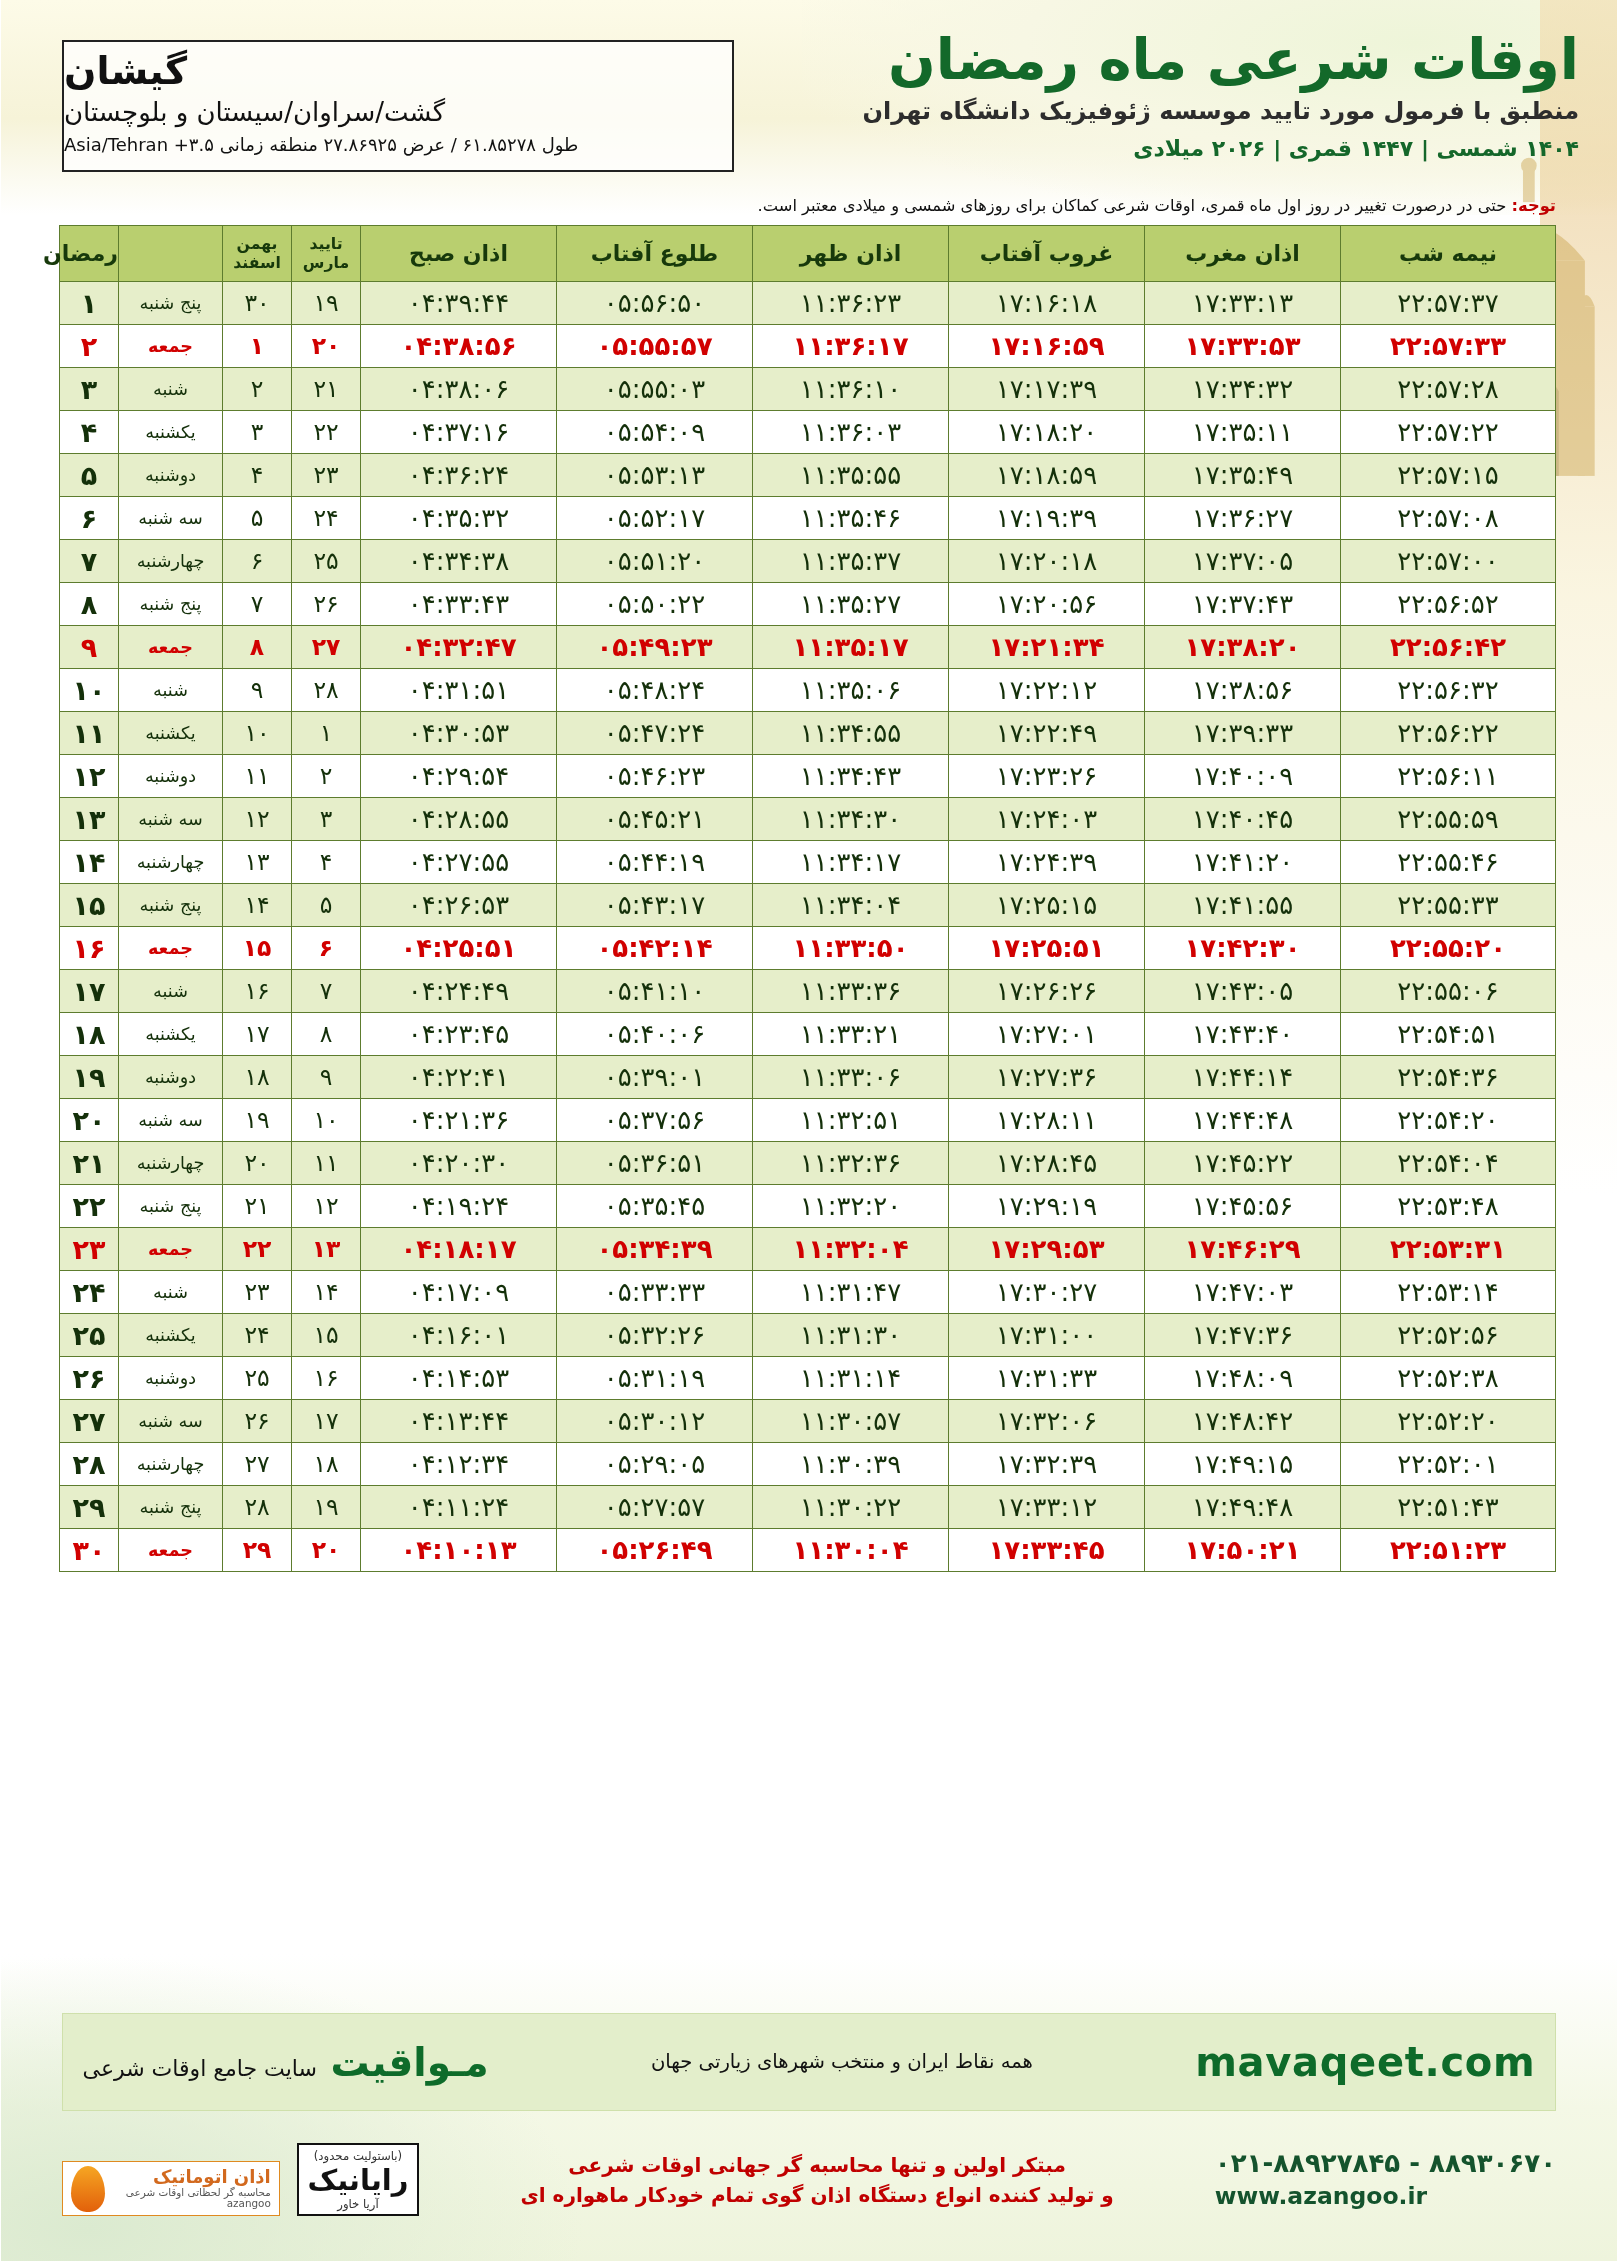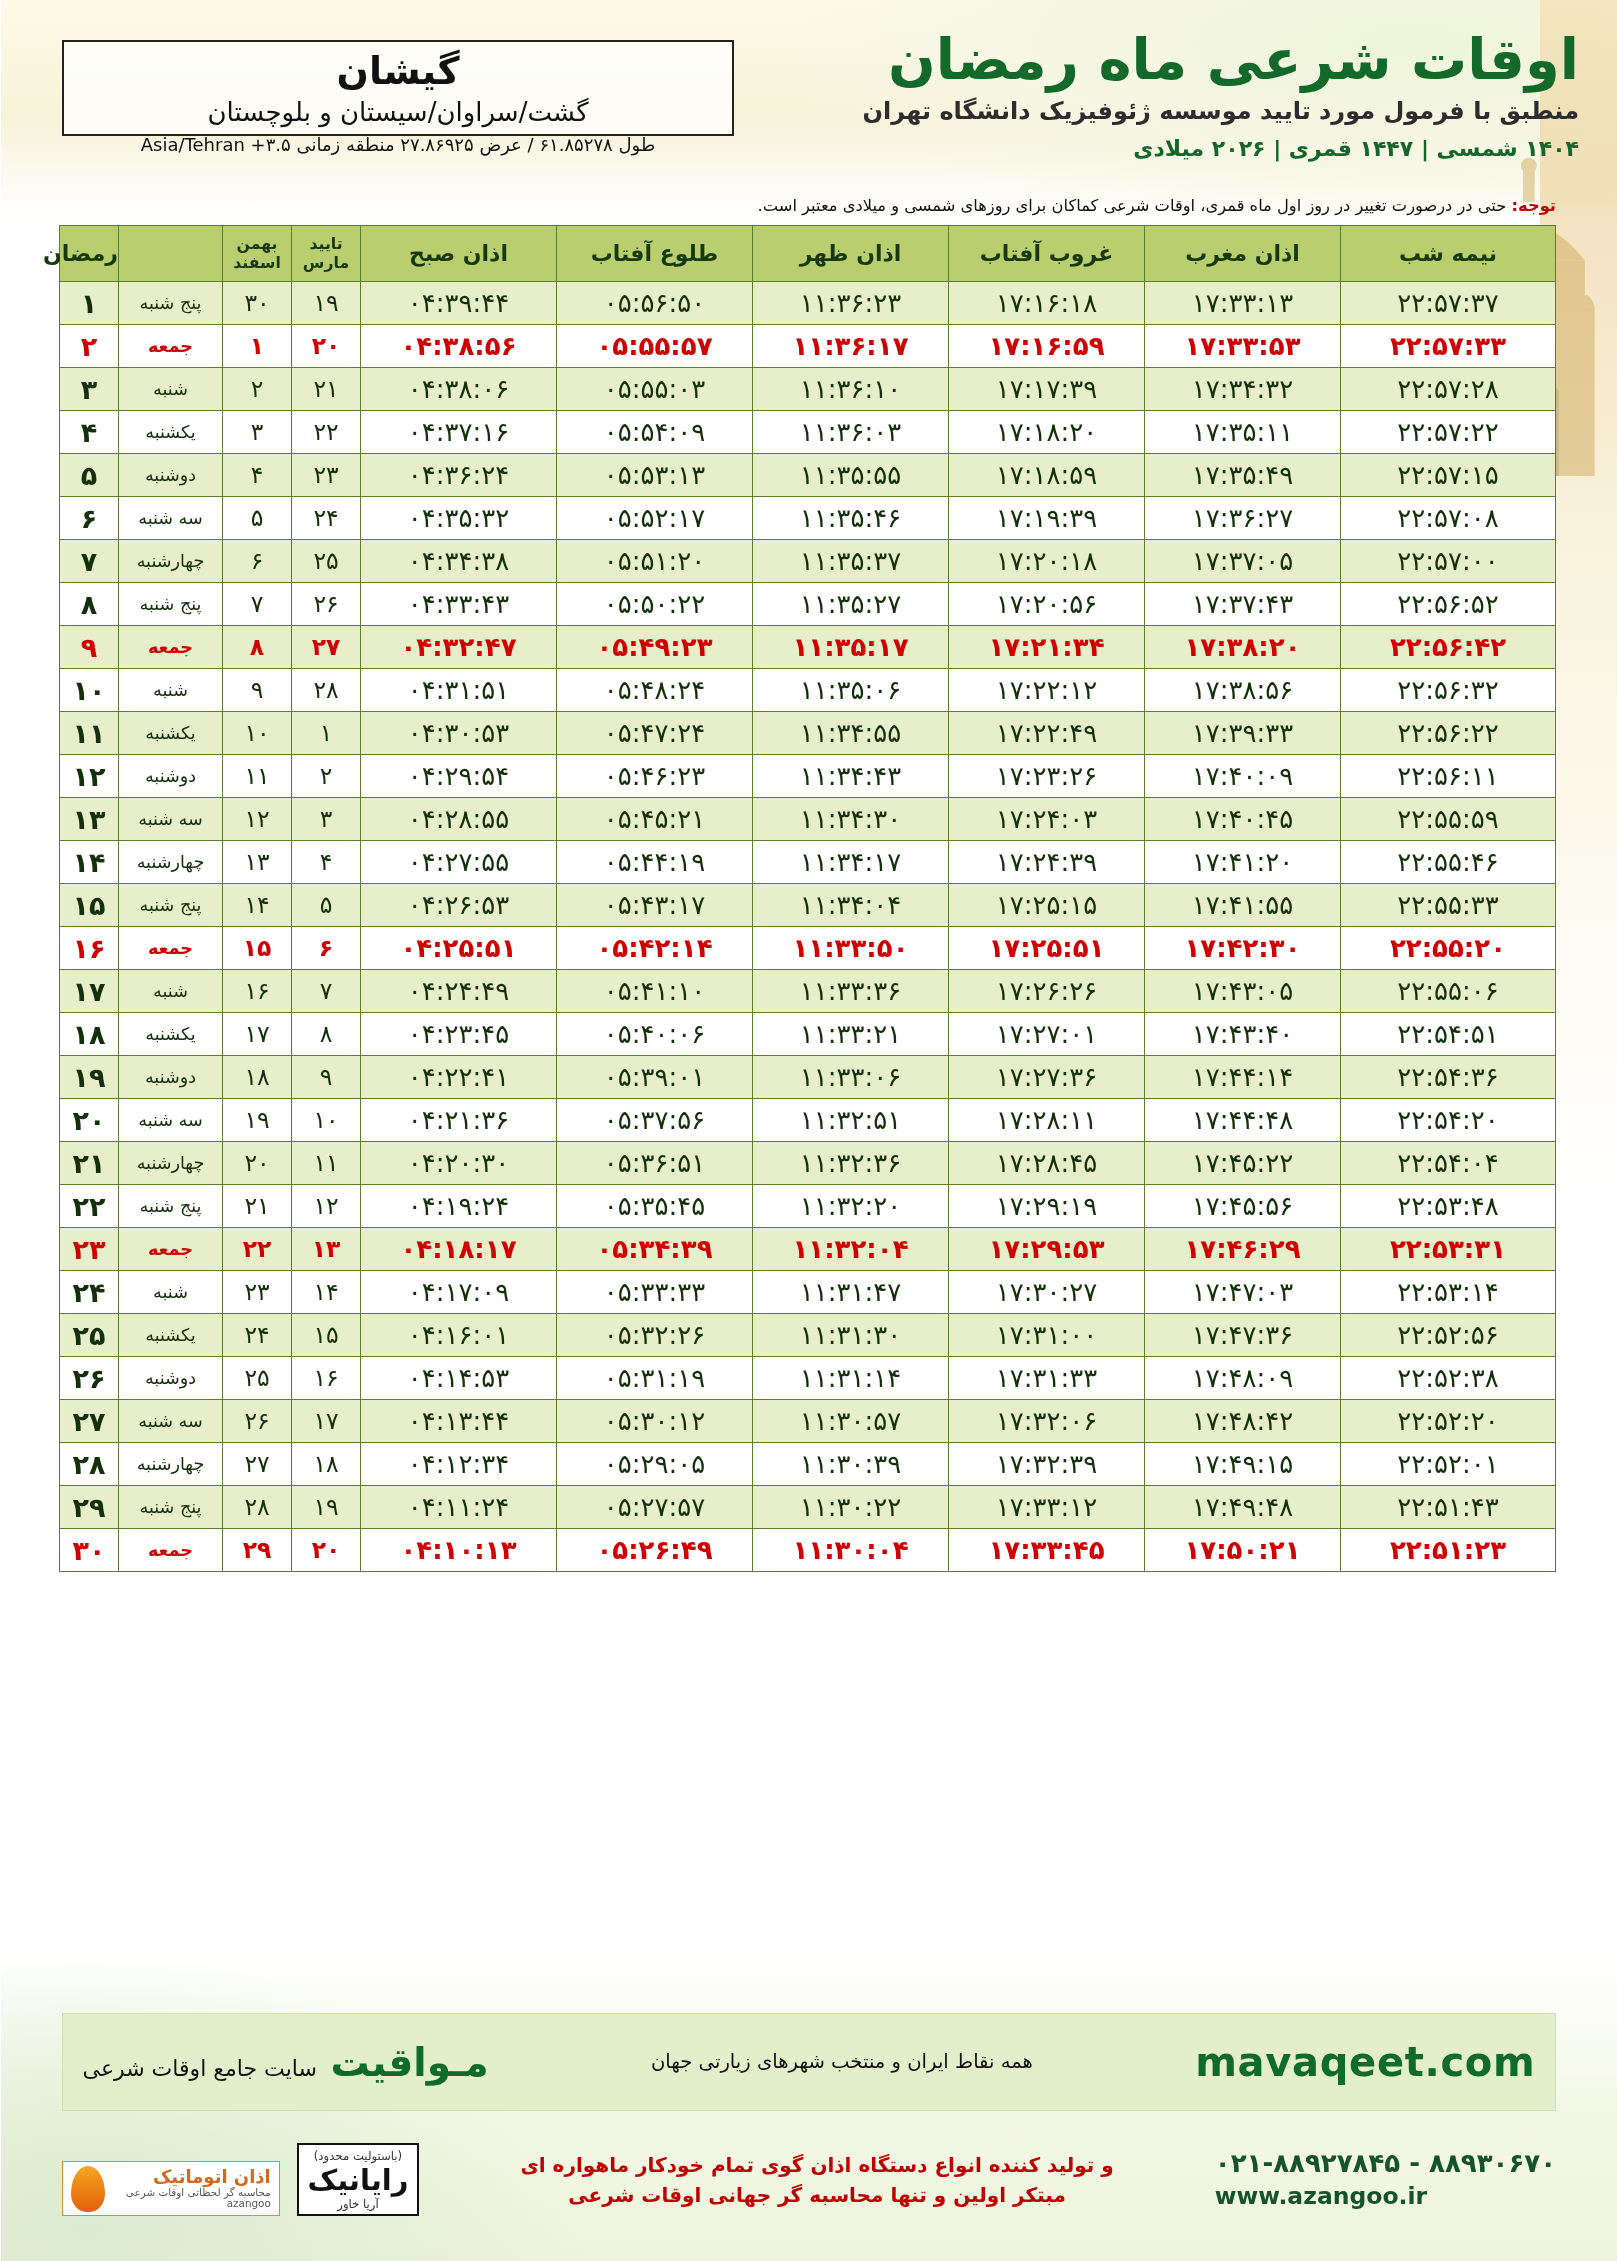--- a/index.html
+++ b/index.html
@@ -46,23 +46,23 @@
   }
   .title-sub{
     font-size:24px;font-weight:bold;color:#2d2d2d;line-height:1.2;margin-bottom:10.4px;
   }
   .title-years{
     font-size:22px;font-weight:bold;color:#14672a;
   }
 
   
   .city-box{
-    position:absolute;top:40px;left:62px;width:672px;height:96px;
+    position:absolute;top:40px;left:62px;width:672px;height:132px;
     border:2px solid #222;background:rgba(255,255,255,.75);
-    text-align:center;z-index:5;box-sizing:border-box;padding-top:9px;
+    text-align:left;z-index:5;box-sizing:border-box;padding-top:9px;
   }
   .city-name{font-size:38px;font-weight:bold;color:#111;line-height:1.1;}
   .city-region{font-size:26px;color:#111;margin-top:3.9px;}
   .city-coords{font-size:18px;color:#111;margin-top:7.8px;direction:rtl;}
 
   
   .note{
     position:absolute;top:196px;left:62px;width:1494px;text-align:right;
     font-size:16.3px;color:#111;z-index:6;
   }
@@ -582,22 +582,22 @@
     <small>سایت جامع اوقات شرعی</small>
   </div>
 </div>
 
 <div class="footer-bottom">
   <div class="phone-block">
     <div>۰۲۱-۸۸۹۲۷۸۴۵ - ۸۸۹۳۰۶۷۰</div>
     <div class="web">www.azangoo.ir</div>
   </div>
   <div class="mid-text">
+    <div>مبتکر اولین و تنها محاسبه گر جهانی اوقات شرعی</div>
     <div>و تولید کننده انواع دستگاه اذان گوی تمام خودکار ماهواره ای</div>
-    <div>مبتکر اولین و تنها محاسبه گر جهانی اوقات شرعی</div>
   </div>
   <div class="logos">
     <div class="logo-rayanik">
       <div class="sm">(باستولیت محدود)</div>
       <div class="big">رایانیک</div>
       <div class="sm">آریا خاور</div>
     </div>
     <div class="logo-azan">
       <div class="txt">
         <span>اذان اتوماتیک</span>

